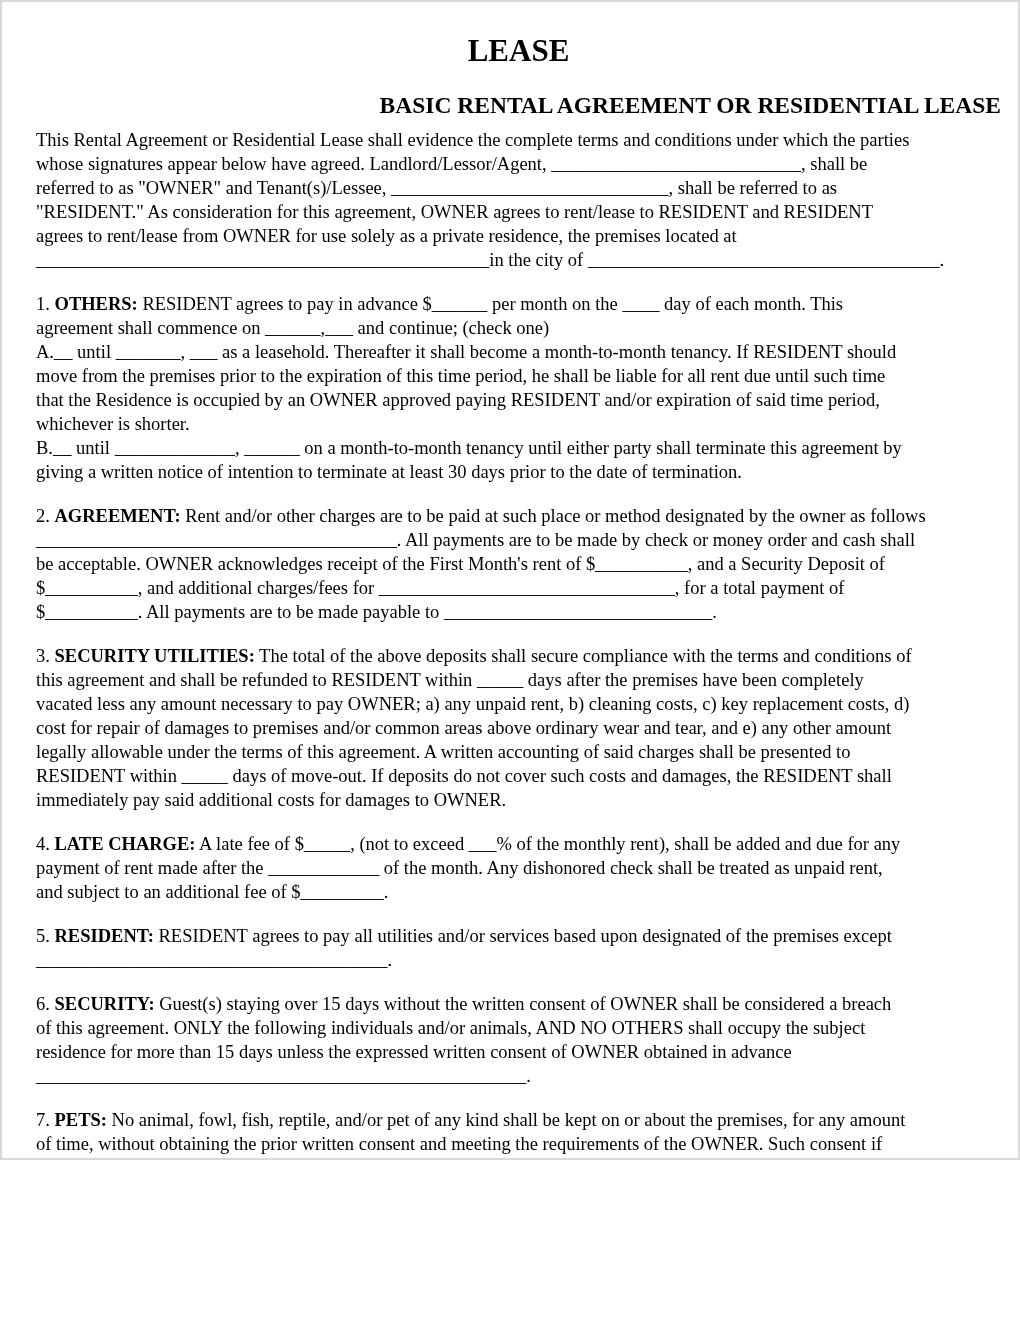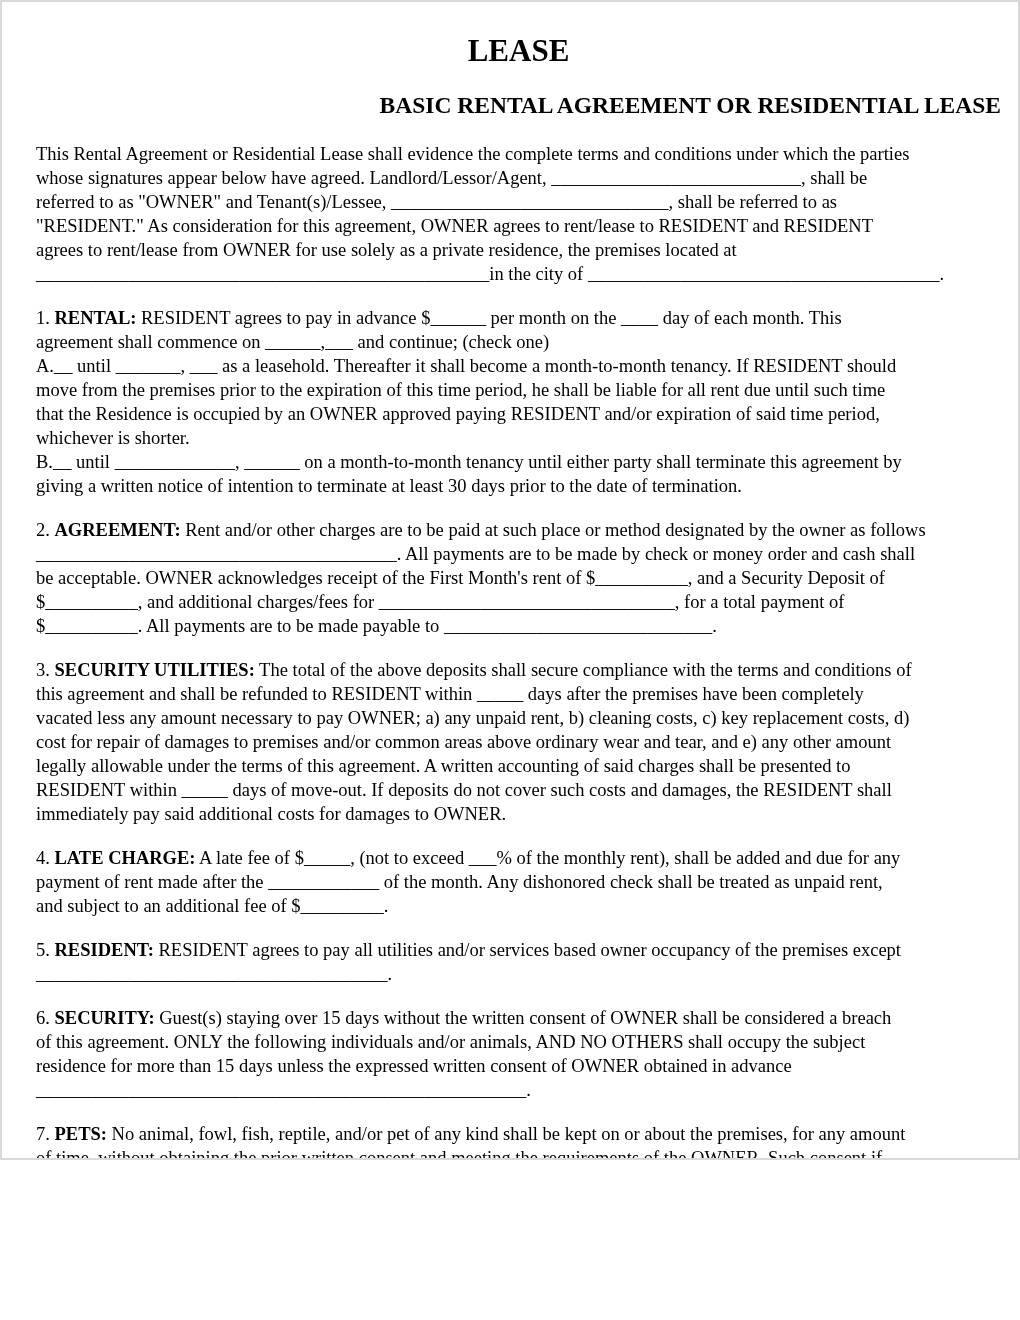--- a/index.html
+++ b/index.html
@@ -34,41 +34,41 @@
     font-weight: bold;
     text-align: right;
     margin: 24px 0 0 0;
   }
   p.para {
     margin: 20px 0 0 0;
     white-space: pre-wrap;
     text-align: left;
   }
   p.para.intro {
-    margin-top: 24px;
+    margin-top: 10px;
   }
   p.para strong {
     font-weight: bold;
   }
 </style>
 </head>
 <body>
 
 <div class="page">
   <h1 class="doc-title">LEASE</h1>
   <h2 class="doc-subtitle">BASIC RENTAL AGREEMENT OR RESIDENTIAL LEASE</h2>
 
   <p class="para intro"><span>This Rental Agreement or Residential Lease shall evidence the complete terms and conditions under which the parties
 whose signatures appear below have agreed. Landlord/Lessor/Agent, ___________________________, shall be
 referred to as "OWNER" and Tenant(s)/Lessee, ______________________________, shall be referred to as
 "RESIDENT." As consideration for this agreement, OWNER agrees to rent/lease to RESIDENT and RESIDENT
 agrees to rent/lease from OWNER for use solely as a private residence, the premises located at
 _________________________________________________in the city of ______________________________________.</span></p>
 
-  <p class="para"><span>1. </span><strong>RENTAL:</strong><span> RESIDENT agrees to pay in advance $______ per month on the ____ day of each month. This
+  <p class="para"><span>1. </span><strong>OTHERS:</strong><span> RESIDENT agrees to pay in advance $______ per month on the ____ day of each month. This
 agreement shall commence on ______,___ and continue; (check one)
 A.__ until _______, ___ as a leasehold. Thereafter it shall become a month-to-month tenancy. If RESIDENT should
 move from the premises prior to the expiration of this time period, he shall be liable for all rent due until such time
 that the Residence is occupied by an OWNER approved paying RESIDENT and/or expiration of said time period,
 whichever is shorter.
 B.__ until _____________, ______ on a month-to-month tenancy until either party shall terminate this agreement by
 giving a written notice of intention to terminate at least 30 days prior to the date of termination.</span></p>
 
   <p class="para"><span>2. </span><strong>AGREEMENT:</strong><span> Rent and/or other charges are to be paid at such place or method designated by the owner as follows
 _______________________________________. All payments are to be made by check or money order and cash shall
@@ -81,21 +81,21 @@
 vacated less any amount necessary to pay OWNER; a) any unpaid rent, b) cleaning costs, c) key replacement costs, d)
 cost for repair of damages to premises and/or common areas above ordinary wear and tear, and e) any other amount
 legally allowable under the terms of this agreement. A written accounting of said charges shall be presented to
 RESIDENT within _____ days of move-out. If deposits do not cover such costs and damages, the RESIDENT shall
 immediately pay said additional costs for damages to OWNER.</span></p>
 
   <p class="para"><span>4. </span><strong>LATE CHARGE:</strong><span> A late fee of $_____, (not to exceed ___% of the monthly rent), shall be added and due for any
 payment of rent made after the ____________ of the month. Any dishonored check shall be treated as unpaid rent,
 and subject to an additional fee of $_________.</span></p>
 
-  <p class="para"><span>5. </span><strong>RESIDENT:</strong><span> RESIDENT agrees to pay all utilities and/or services based owner occupancy of the premises except
+  <p class="para"><span>5. </span><strong>RESIDENT:</strong><span> RESIDENT agrees to pay all utilities and/or services based upon designated of the premises except
 ______________________________________.</span></p>
 
   <p class="para"><span>6. </span><strong>SECURITY:</strong><span> Guest(s) staying over 15 days without the written consent of OWNER shall be considered a breach
 of this agreement. ONLY the following individuals and/or animals, AND NO OTHERS shall occupy the subject
 residence for more than 15 days unless the expressed written consent of OWNER obtained in advance
 _____________________________________________________.</span></p>
 
   <p class="para"><span>7. </span><strong>PETS:</strong><span> No animal, fowl, fish, reptile, and/or pet of any kind shall be kept on or about the premises, for any amount
 of time, without obtaining the prior written consent and meeting the requirements of the OWNER. Such consent if
 granted, shall be revocable at OWNER'S option upon giving a 30 day written notice. In the event laws are passed or

